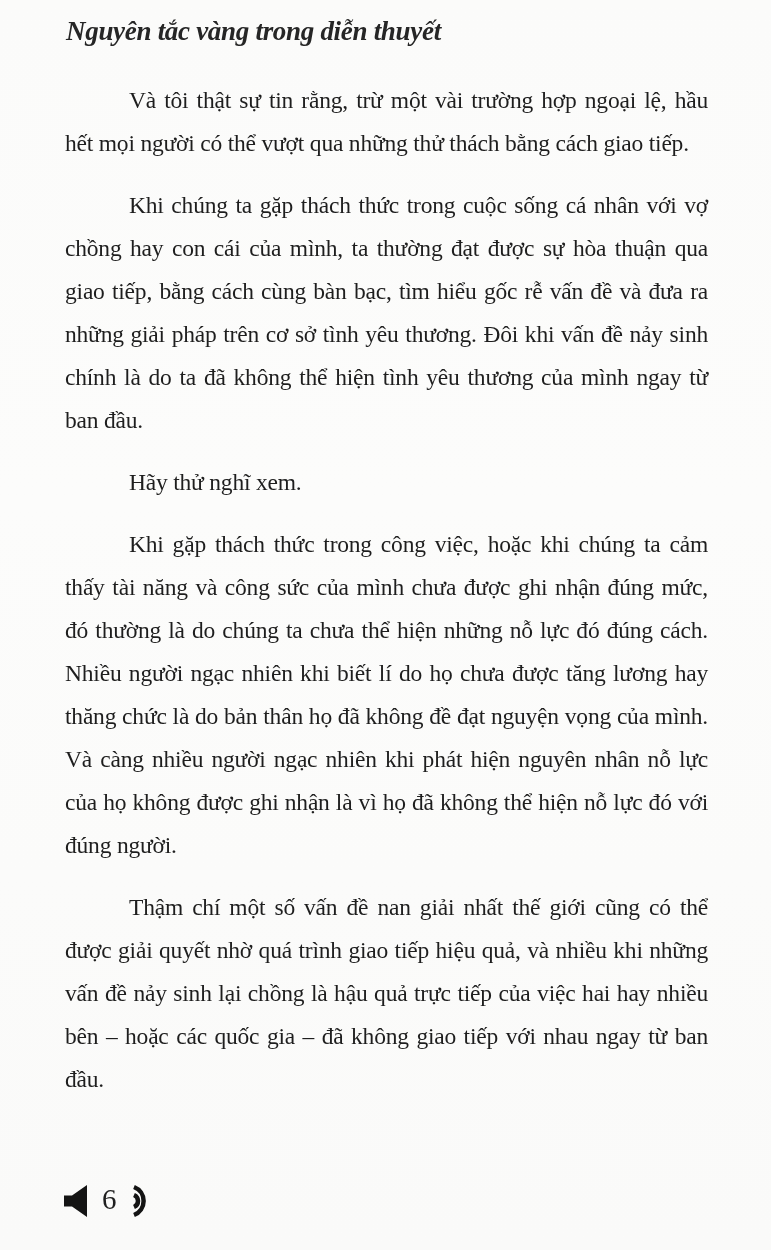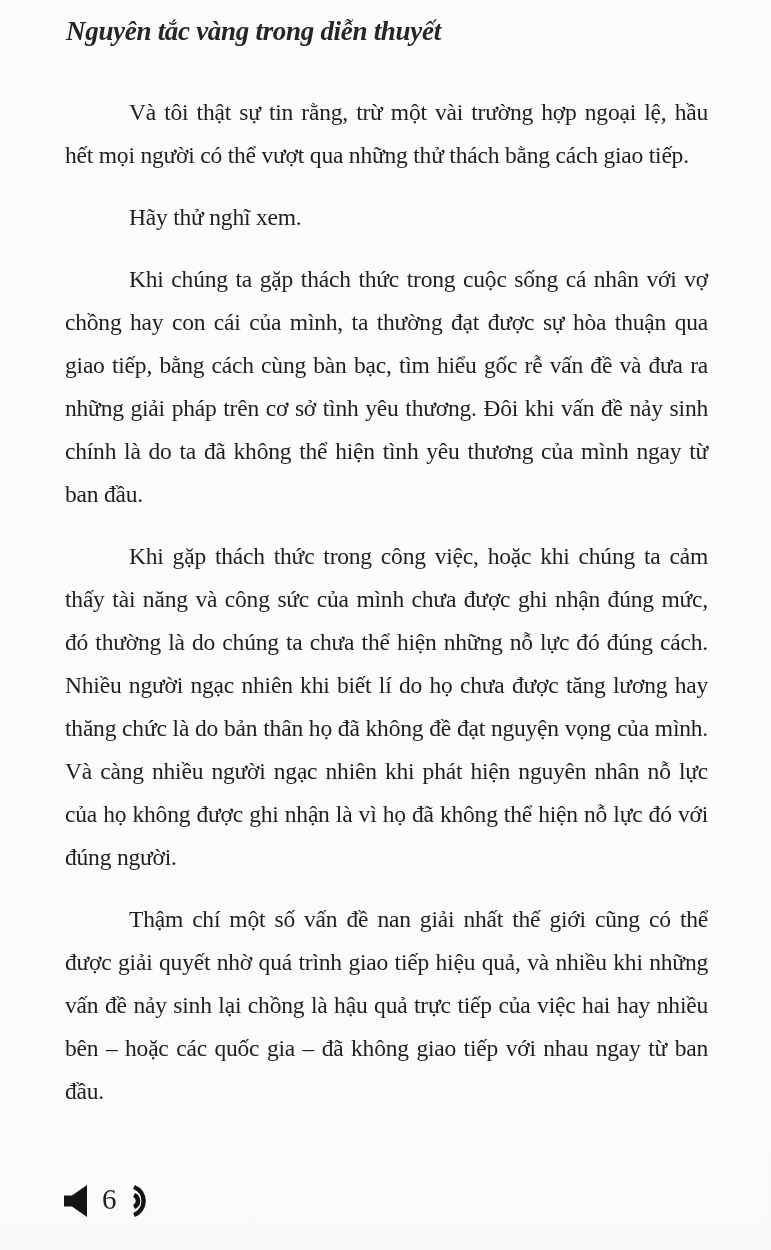--- a/index.html
+++ b/index.html
@@ -28,21 +28,21 @@
     font-style: italic;
     font-weight: bold;
     font-size: 27px;
     letter-spacing: -0.3px;
     color: #262626;
     white-space: nowrap;
   }
   .body-text {
     position: absolute;
     left: 65px;
-    top: 91px;
+    top: 79px;
     width: 643px;
   }
   .body-text p {
     margin: 0 0 19px 0;
     font-size: 23.5px;
     line-height: 43px;
     text-align: justify;
     text-indent: 64px;
     letter-spacing: -0.2px;
     color: #1e1e1e;
@@ -70,22 +70,22 @@
 </style>
 </head>
 <body>
 
 <div class="page">
 
   <div class="running-header">Nguyên tắc vàng trong diễn thuyết</div>
 
   <div class="body-text">
     <p>Và tôi thật sự tin rằng, trừ một vài trường hợp ngoại lệ, hầu hết mọi người có thể vượt qua những thử thách bằng cách giao tiếp.</p>
+    <p>Khi chúng ta gặp thách thức trong cuộc sống cá nhân với vợ chồng hay con cái của mình, ta thường đạt được sự hòa thuận qua giao tiếp, bằng cách cùng bàn bạc, tìm hiểu gốc rễ vấn đề và đưa ra những giải pháp trên cơ sở tình yêu thương. Đôi khi vấn đề nảy sinh chính là do ta đã không thể hiện tình yêu thương của mình ngay từ ban đầu.</p>
     <p>Hãy thử nghĩ xem.</p>
-    <p>Khi chúng ta gặp thách thức trong cuộc sống cá nhân với vợ chồng hay con cái của mình, ta thường đạt được sự hòa thuận qua giao tiếp, bằng cách cùng bàn bạc, tìm hiểu gốc rễ vấn đề và đưa ra những giải pháp trên cơ sở tình yêu thương. Đôi khi vấn đề nảy sinh chính là do ta đã không thể hiện tình yêu thương của mình ngay từ ban đầu.</p>
     <p>Khi gặp thách thức trong công việc, hoặc khi chúng ta cảm thấy tài năng và công sức của mình chưa được ghi nhận đúng mức, đó thường là do chúng ta chưa thể hiện những nỗ lực đó đúng cách. Nhiều người ngạc nhiên khi biết lí do họ chưa được tăng lương hay thăng chức là do bản thân họ đã không đề đạt nguyện vọng của mình. Và càng nhiều người ngạc nhiên khi phát hiện nguyên nhân nỗ lực của họ không được ghi nhận là vì họ đã không thể hiện nỗ lực đó với đúng người.</p>
     <p>Thậm chí một số vấn đề nan giải nhất thế giới cũng có thể được giải quyết nhờ quá trình giao tiếp hiệu quả, và nhiều khi những vấn đề nảy sinh lại chồng là hậu quả trực tiếp của việc hai hay nhiều bên – hoặc các quốc gia – đã không giao tiếp với nhau ngay từ ban đầu.</p>
   </div>
 
   <div class="footer">
     <span class="icon">
       <svg width="25" height="32" viewBox="0 0 25 32" aria-hidden="true">
         <polygon points="0,10.5 8,10.5 23,0 23,32 8,21.5 0,21.5" fill="#141414"></polygon>
       </svg>
     </span>

